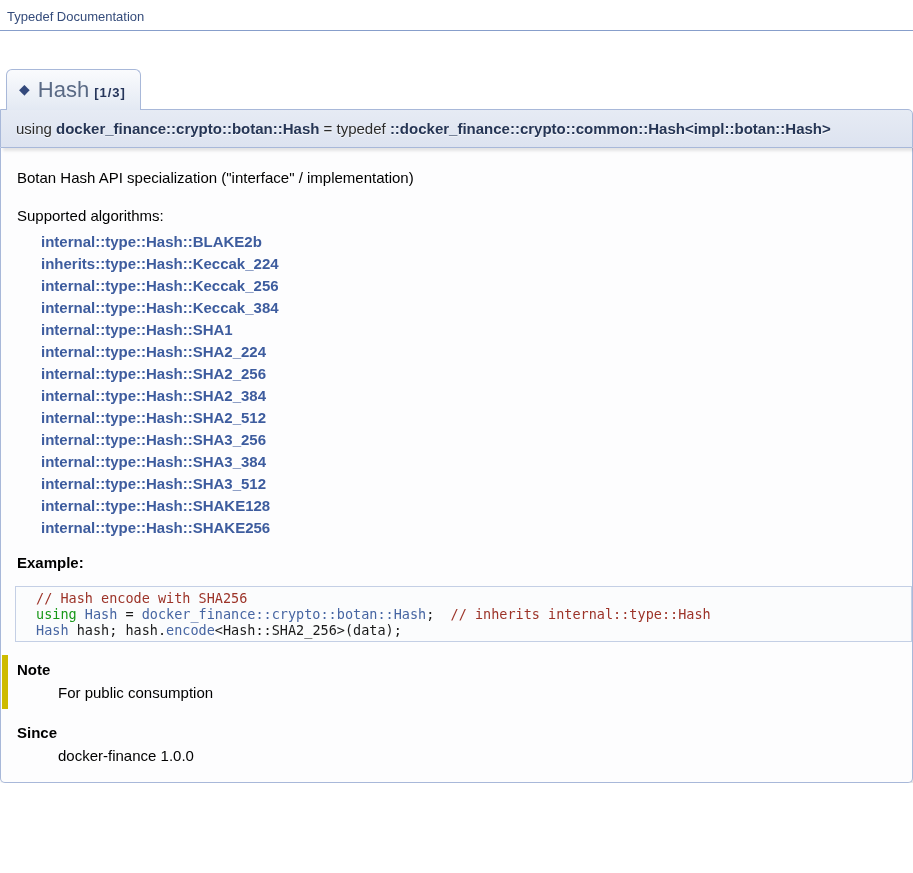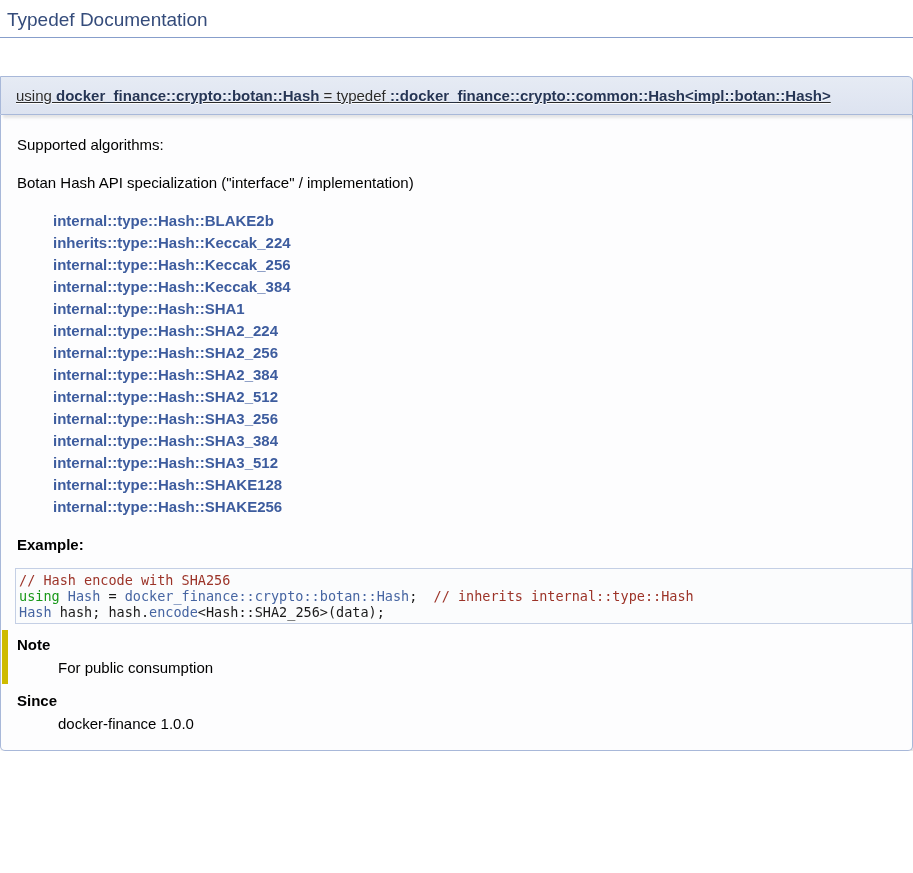--- a/index.html
+++ b/index.html
@@ -5,21 +5,21 @@
   html, body {
     margin: 0; padding: 0;
     background: #ffffff;
     font-family: "Liberation Sans", "DejaVu Sans", sans-serif;
     font-size: 15px;
     color: #000000;
     width: 913px;
   }
   
   .groupheader {
-    font-size: 19px;
+    font-size: 13px;
     font-weight: normal;
     color: var(--accent, #354C7B);
     margin: 0;
     padding: 9px 0 6px 7px;
     border-bottom: 1px solid var(--rule, #879ECB);
   }
   
   .memitem { margin-top: 38px; }
 
   .memtitle {
@@ -43,90 +43,92 @@
   .memproto {
     position: relative;
     z-index: 1;
     border: 1px solid var(--frame, #A8B8D9);
     border-top-right-radius: 5px;
     padding: 10px 18px 10px 15px;
     background: linear-gradient(to bottom, #E6EBF4, #DDE3F0);
     color: #2B2B2B;
     box-shadow: 3px 3px 3px rgba(0,0,0,0.10);
     text-shadow: 0 1px 1px rgba(255,255,255,0.9);
-    text-decoration: underline;
   }
   .memname-bold { font-weight: bold; color: #253555; }
   .type-link { font-weight: bold; color: #253555; text-decoration: none; }
 
   .memdoc {
     border-left: 1px solid var(--frame, #A8B8D9);
     border-right: 1px solid var(--frame, #A8B8D9);
     border-bottom: 1px solid var(--frame, #A8B8D9);
     border-radius: 0 0 5px 5px;
     background: #FDFDFE;
     padding: 3px 16px 16px 16px;
     box-shadow: 2px 3px 4px rgba(0,0,0,0.13);
   }
   .memdoc p { margin: 16px 0 0 0; line-height: 22px; }
 
-  .alg-list { margin: 16px; }
+  .alg-list { margin: 4px; }
   .alg-link {
     display: block;
     margin-left: 20px;
     font-weight: bold;
     color: var(--link, #3D5C9E);
     text-decoration: none;
     line-height: 22px;
   }
 
-  .sec { margin-top: 6px; }
+  .sec { margin-top: 13px; }
   .sec-label { font-weight: bold; line-height: 21px; }
   .sec-body { margin: 2px 0 0 41px; line-height: 21px; }
   .el-link { font-weight: bold; color: var(--link, #3D5C9E); text-decoration: none; }
 
   .note-sec {
     border-left: 6px solid var(--note, #CEBB00);
     margin-left: -15px;
     padding: 4px 0 6px 9px;
   }
 
   .fragment {
     margin: 13px -16px 0 -2px;
     border: 1px solid #C4CFE5;
     background: #FBFCFD;
-    padding: 3px 3px;
+    padding: 3px 20px;
     font-family: "DejaVu Sans Mono", "Liberation Mono", monospace;
     font-size: 13.5px;
     line-height: 16px;
     white-space: pre;
     overflow: hidden;
   }
   .tk-comment { color: #9C3328; }
   .tk-keyword { color: #189818; }
   .tk-link { color: #4665A2; text-decoration: none; }
   .tk-plain { color: #1A1A1A; }
 </style>
 </head>
 <body>
 
 <h2 class="groupheader">Typedef Documentation</h2>
 
 <div class="memitem">
 
+  <div class="memtitle">
+    <a class="permalink">◆</a><span>Hash</span><span class="memtitle-index">[1/3]</span>
+  </div>
 
   <div class="memproto">
     <span>using </span><span class="memname-bold">docker_finance::crypto::botan::Hash</span><span> = typedef </span><a class="type-link">::docker_finance::crypto::common::Hash&lt;impl::botan::Hash&gt;</a>
   </div>
 
   <div class="memdoc">
 
+    <p>Botan Hash API specialization ("interface" / implementation)</p>
+
     <p>Supported algorithms:</p>
-
-    <p>Botan Hash API specialization ("interface" / implementation)</p>
     <div class="alg-list" id="alg-list">
         <a class="alg-link" href="#">internal::type::Hash::BLAKE2b</a>
         <a class="alg-link" href="#">inherits::type::Hash::Keccak_224</a>
         <a class="alg-link" href="#">internal::type::Hash::Keccak_256</a>
         <a class="alg-link" href="#">internal::type::Hash::Keccak_384</a>
         <a class="alg-link" href="#">internal::type::Hash::SHA1</a>
         <a class="alg-link" href="#">internal::type::Hash::SHA2_224</a>
         <a class="alg-link" href="#">internal::type::Hash::SHA2_256</a>
         <a class="alg-link" href="#">internal::type::Hash::SHA2_384</a>
         <a class="alg-link" href="#">internal::type::Hash::SHA2_512</a>

